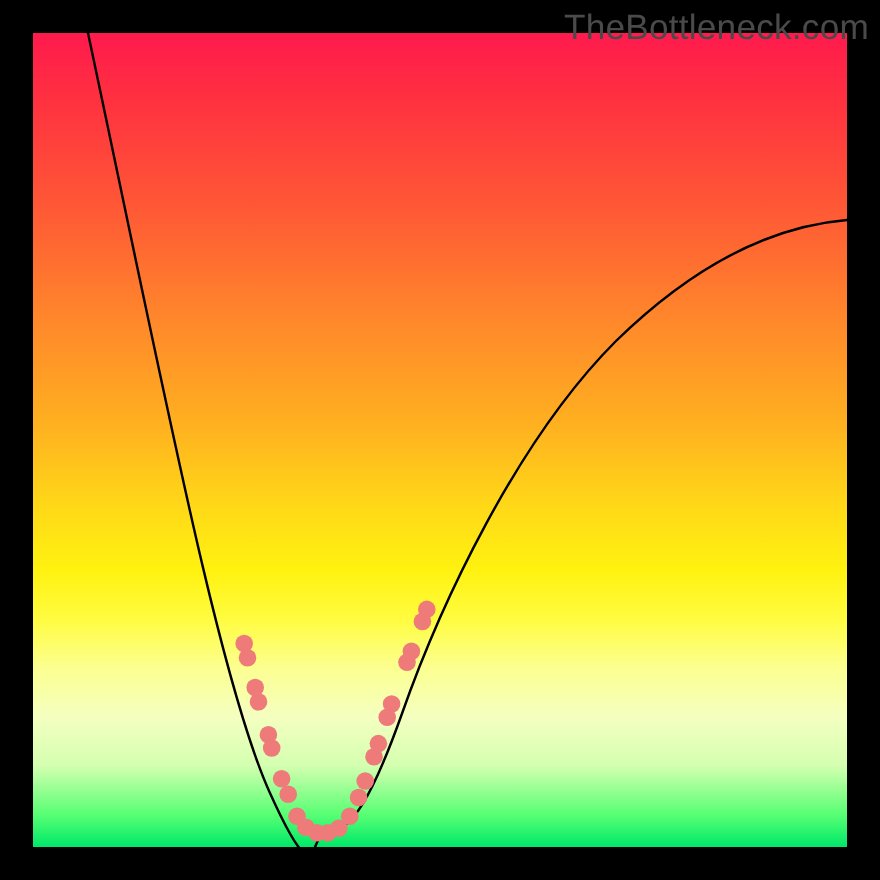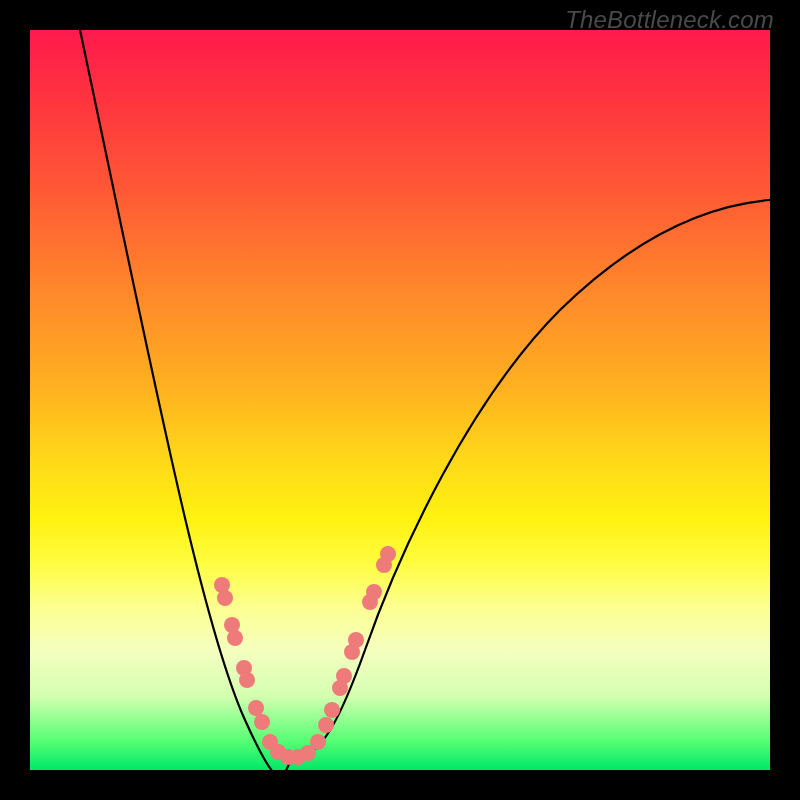--- a/index.html
+++ b/index.html
@@ -30,27 +30,26 @@
       #fcff90 78%,
       #f4ffc0 84%,
       #d4ffb0 90%,
       #58ff74 96%,
       #00e868 100%
     );
   }
   .watermark {
     position: absolute;
     top: 6px;
-    right: 26px;
+    right: 10px;
     color: #4a4a4a;
-    font-size: 24px;
+    font-size: 32px;
     font-weight: 500;
     letter-spacing: 0.2px;
     z-index: 5;
-    font-style: italic;
   }
   svg.curves {
     position: absolute;
     left: 0;
     top: 0;
     width: 800px;
     height: 800px;
     z-index: 3;
   }
   .curve-line {

